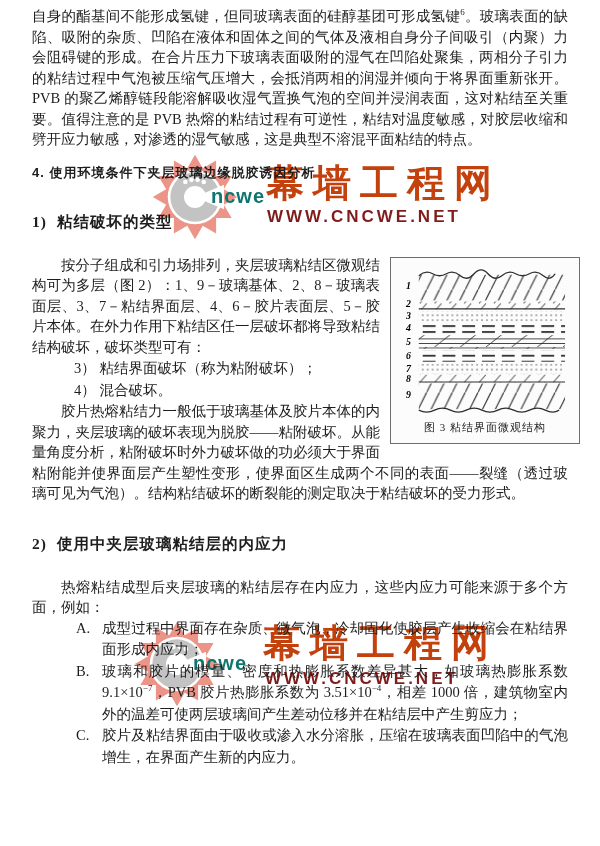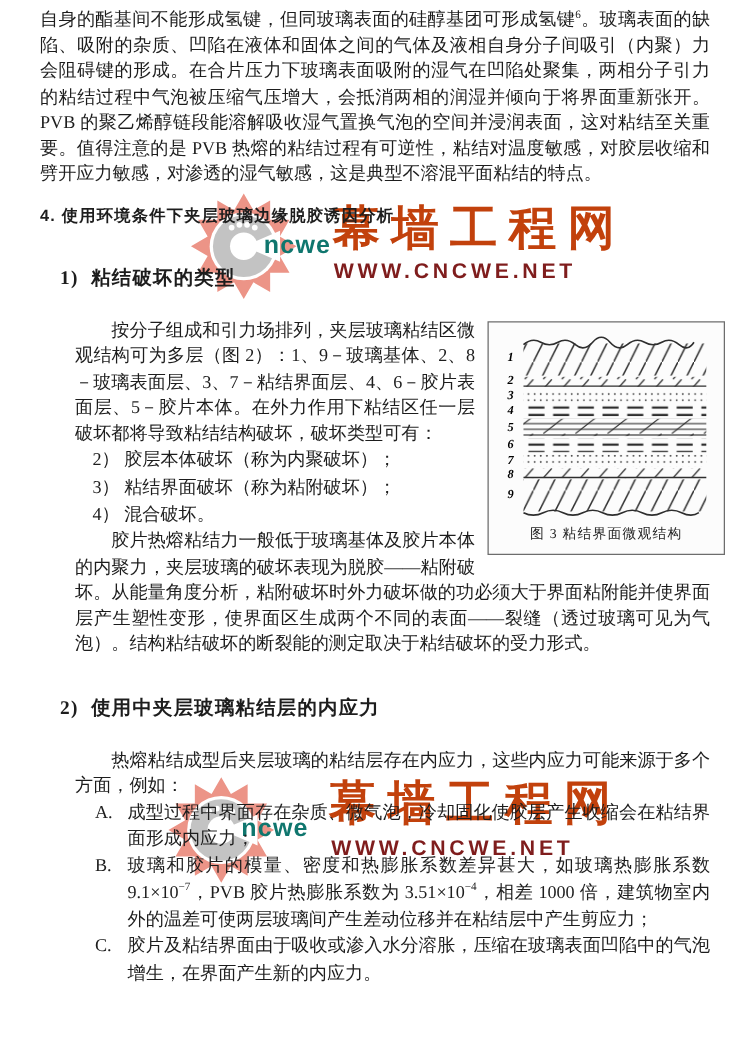--- a/index.html
+++ b/index.html
@@ -19,24 +19,24 @@
   .wm-url{position:absolute;color:#7f1d1d;font-family:"Liberation Sans","DejaVu Sans",sans-serif;
     font-weight:bold;font-size:17px;letter-spacing:3px;line-height:1;}
   
   .content{position:relative;z-index:1;padding:0 32px;}
   p{margin:0;text-align:justify;line-height:20.5px;font-size:14.5px;}
   sup{font-size:0.62em;line-height:0;}
   .p-intro{padding-top:6px;}
   .h-sec{font-family:"Liberation Sans","DejaVu Sans",sans-serif;font-weight:bold;
     font-size:13px;margin:14px 0 0 0;letter-spacing:1px;}
   .h-sub{font-family:"Liberation Sans","DejaVu Sans",sans-serif;font-weight:bold;
-    font-size:15.5px;margin:30px 0 0 16px;letter-spacing:1px;}
+    font-size:15.5px;margin:30px 0 0 0;letter-spacing:1px;}
   .h-sub .h-num{font-family:"Liberation Serif",serif;font-weight:bold;margin-right:10px;}
   .sec-body{margin-top:22px;line-height:22px;}
-  .indent{text-indent:2em;margin-left:28px;}
+  .indent{text-indent:2em;}
   .fail-list{list-style:none;margin:0;padding:0 0 0 42px;}
   .fail-list li{line-height:22px;font-size:14.5px;}
   
   .figure-box{
     float:right;width:180px;margin:2px -12px 10px 10px;
     border:1px solid #6d6d6d;background:#fcfcfc;
     padding:5px 4px 7px 4px;text-align:center;
   }
   .figure-box svg{display:block;margin:0 auto;}
   .fig-caption{font-size:11px;margin-top:3px;letter-spacing:1px;line-height:18px;}
@@ -143,21 +143,20 @@
           <text class="fig-num" x="5" y="96">6</text>
           <text class="fig-num" x="5" y="109">7</text>
           <text class="fig-num" x="5" y="120">8</text>
           <text class="fig-num" x="5" y="136">9</text>
         </svg>
         <div class="fig-caption">图 3  粘结界面微观结构</div>
       </div>
 
       <p class="indent">按分子组成和引力场排列，夹层玻璃粘结区微观结构可为多层（图 2）：1、9－玻璃基体、2、8－玻璃表面层、3、7－粘结界面层、4、6－胶片表面层、5－胶片本体。在外力作用下粘结区任一层破坏都将导致粘结结构破坏，破坏类型可有：</p>
       <ul class="fail-list">
-        <li>2） 胶层本体破坏（称为内聚破坏）；</li>
         <li>3） 粘结界面破坏（称为粘附破坏）；</li>
         <li>4） 混合破坏。</li>
       </ul>
       <p class="indent">胶片热熔粘结力一般低于玻璃基体及胶片本体的内聚力，夹层玻璃的破坏表现为脱胶——粘附破坏。从能量角度分析，粘附破坏时外力破坏做的功必须大于界面粘附能并使界面层产生塑性变形，使界面区生成两个不同的表面——裂缝（透过玻璃可见为气泡）。结构粘结破坏的断裂能的测定取决于粘结破坏的受力形式。</p>
       <div class="clear"></div>
     </div>
 
     <h3 class="h-sub"><span class="h-num">2)</span><span>使用中夹层玻璃粘结层的内应力</span></h3>
 
     <div class="sec-body">

